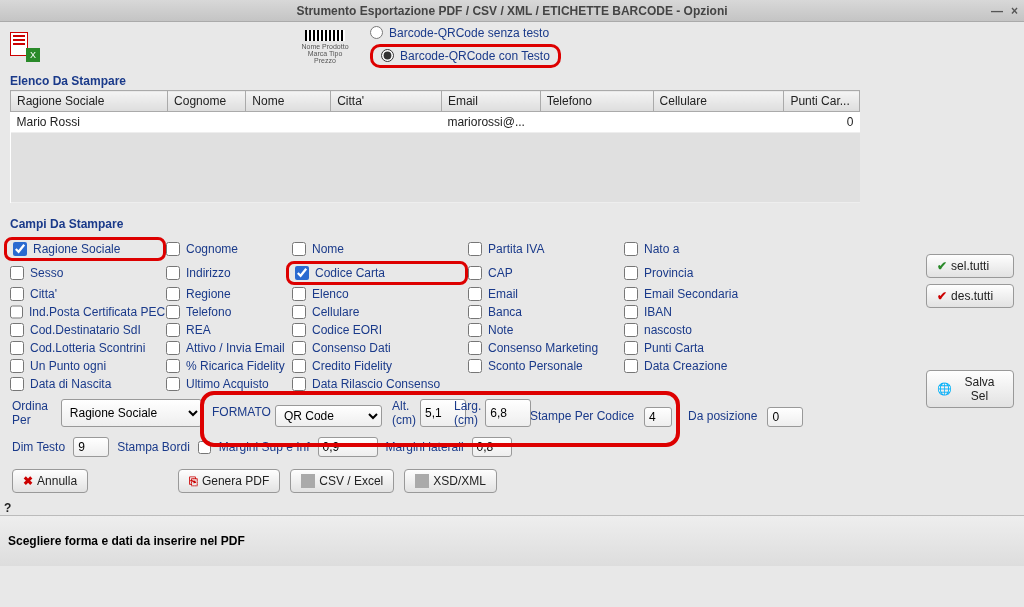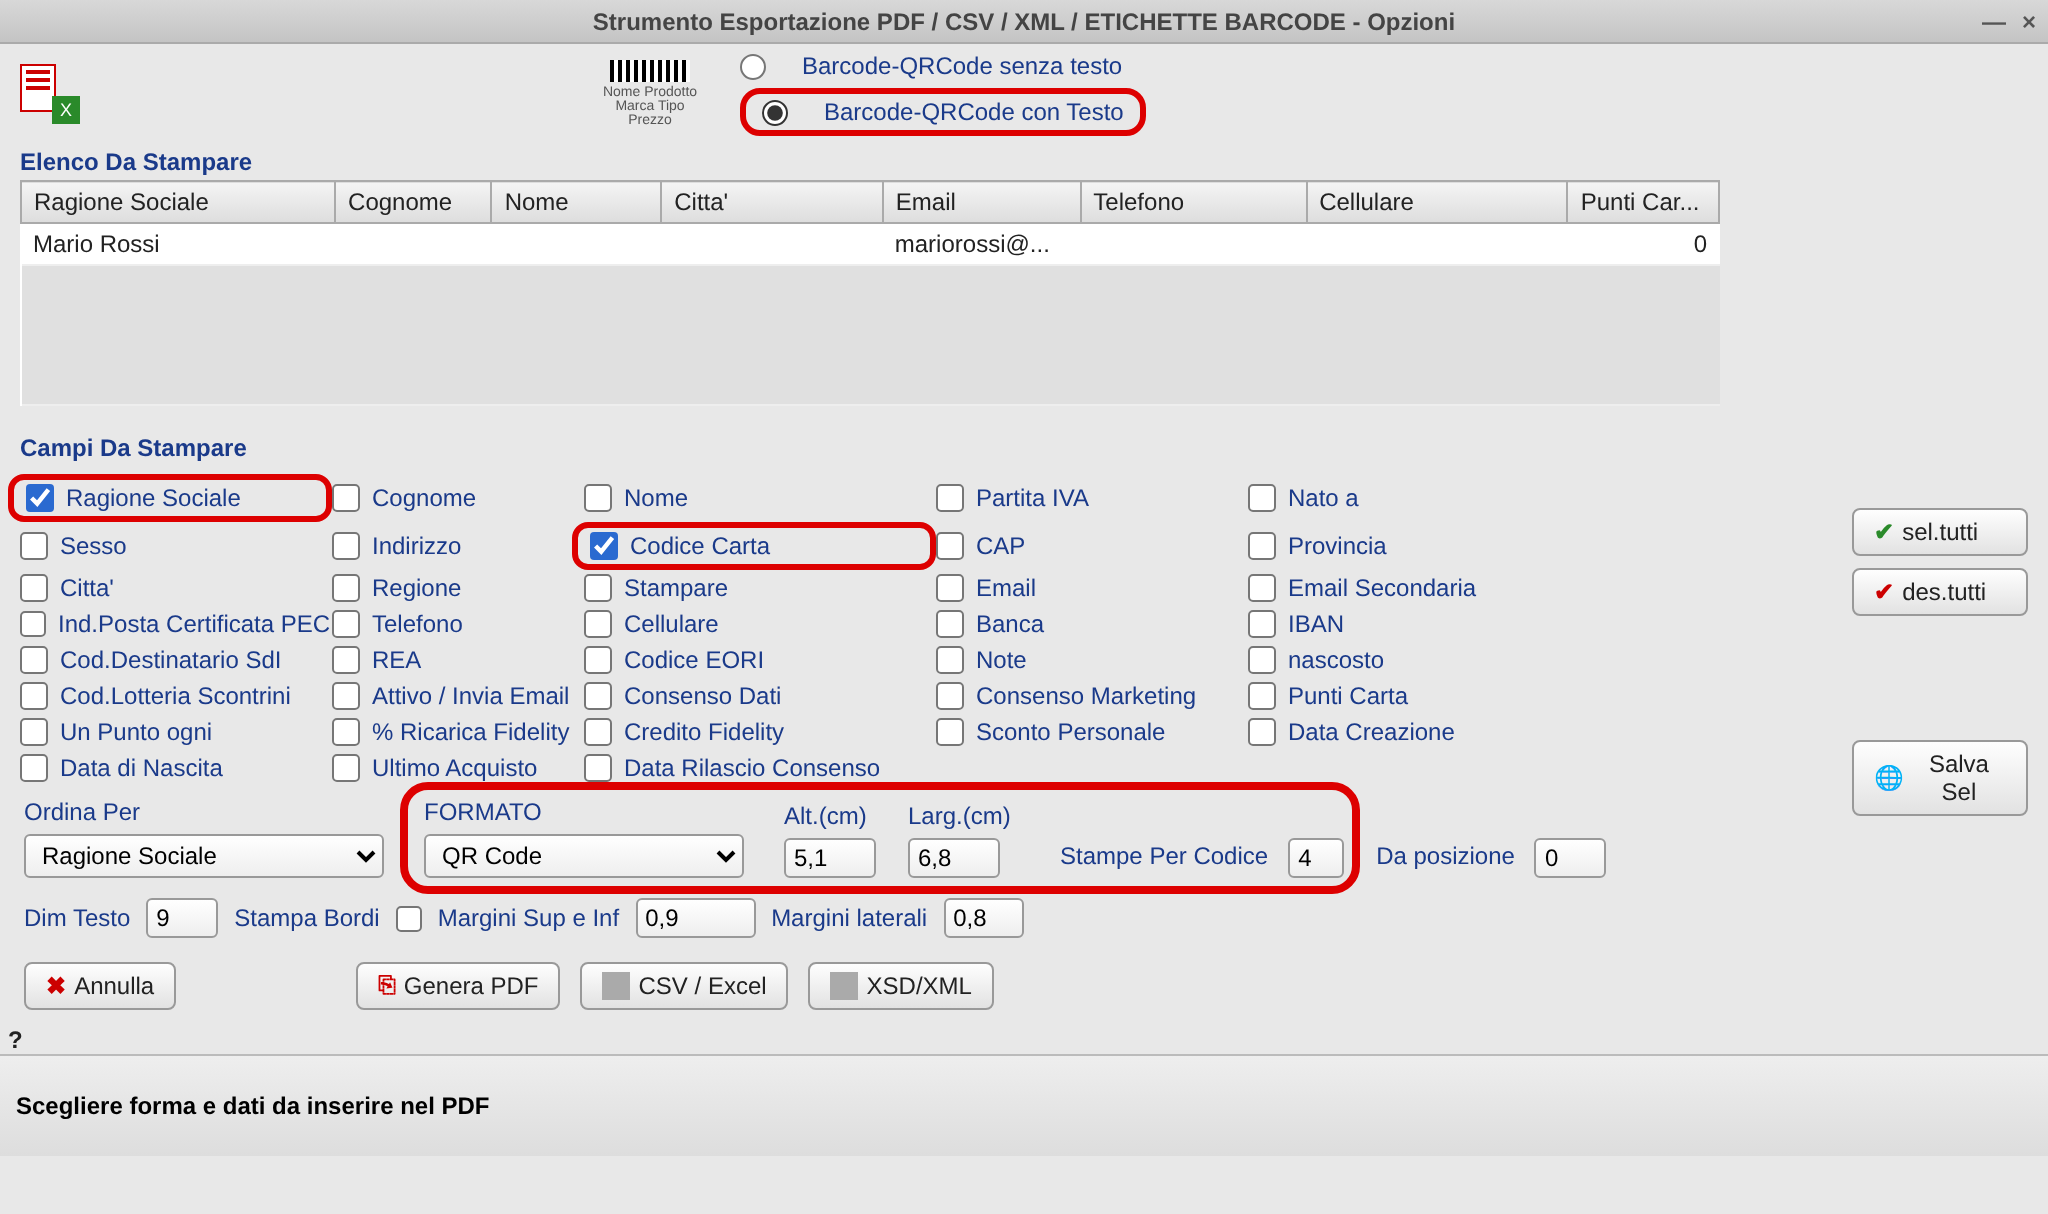--- a/index.html
+++ b/index.html
@@ -9,40 +9,40 @@
 .titlebar .wincontrols span { cursor: pointer; }
 .toprow { display: flex; align-items: center; padding: 4px 10px 2px 10px; gap: 20px; }
 .pdficon { width: 30px; height: 30px; position: relative; }
 .pdficon .doc { position:absolute; width:18px; height:24px; background:#fff; border:1px solid #c00; left:0; top:0; }
 .pdficon .doc::before { content:""; position:absolute; left:2px; top:2px; right:2px; height:2px; background:#c00; box-shadow: 0 4px 0 #c00, 0 8px 0 #c00; }
 .pdficon .xls { position:absolute; right:0; bottom:0; width:14px; height:14px; background:#2a8a2a; color:#fff; font-size:9px; text-align:center; line-height:14px; }
 .barcodeicon { width:50px; height:34px; display:flex; flex-direction:column; align-items:center; margin-left:240px;}
 .barcodeicon .bars { width:40px; height:20px; background: repeating-linear-gradient(90deg,#000 0 2px, #fff 2px 4px); }
 .barcodeicon .lbl { font-size:7px; color:#555; text-align:center; line-height:7px; margin-top:2px;}
 .radiogroup { display:flex; flex-direction:column; gap:4px; color:#1a3a8a; font-weight:500;}
-.radiogroup label { display:flex; align-items:center; gap:18px; cursor:pointer; }
+.radiogroup label { display:flex; gap:6px; cursor:pointer; }
 .radiogroup input { width:13px; height:13px; accent-color:#333; }
 .highlight-red { border: 3px solid #d00; border-radius: 10px; padding: 2px 8px; }
 .section-title { color:#1a3a8a; font-weight:bold; padding: 4px 10px 2px 10px; }
 .tablewrap { position:relative; margin:0 10px; }
 .table { width: 850px; border-collapse: collapse; background:#fff; }
 .table th { background: linear-gradient(#f4f4f4, #ddd); border:1px solid #aaa; text-align:left; padding:3px 6px; font-weight:normal; color:#222; }
 .table td { border-bottom:1px solid #eee; padding:3px 6px; color:#222; height:18px; }
 .table .filler { background:#e0e0e0; }
 .btn { background: linear-gradient(#fefefe, #e2e2e2); border:1px solid #999; border-radius:4px; padding:4px 10px; cursor:pointer; display:inline-flex; align-items:center; gap:4px; color:#222; }
 .fieldsgrid { display:grid; grid-template-columns: 150px 120px 170px 150px 150px; gap:4px 6px; padding:2px 10px; margin-top:4px; }
 .chk { display:flex; align-items:center; gap:6px; color:#1a3a8a; font-weight:500; cursor:pointer; white-space:nowrap; }
 .chk input { width:14px; height:14px; border:1px solid #888; background: linear-gradient(#fff,#eee); accent-color:#2a6ad0; }
 .chk.highlight { border: 3px solid #d00; border-radius:8px; padding:2px 6px; margin:-2px -6px; }
 .rightbtns { position:absolute; right:10px; top:254px; display:flex; flex-direction:column; gap:6px; width:88px; }
 .btn .checkmark { color:#2a8a2a; font-weight:bold; }
 .btn .checkmark.red { color:#c00; }
 .btn .globe { color:#2a6ad0; }
 .formatrow { position:relative; display:flex; align-items:flex-end; gap:10px; padding:6px 12px; color:#1a3a8a; font-weight:500; }
-.formatrow .collabel { display:flex; flex-direction:column; gap:4px; }
+.formatrow .collabel { display:flex; flex-direction:row; gap:4px; }
 .formatrow .collabel span.lbl { font-size:12px; }
 select, input.tx { background: linear-gradient(#fff,#eee); border:1px solid #999; border-radius:3px; padding:2px 4px; font-size:12px; }
 .highlight-box { position:absolute; border:4px solid #d00; border-radius:14px; pointer-events:none; }
 .bottomrow { display:flex; align-items:center; gap:8px; padding:4px 12px; color:#1a3a8a; font-weight:500; }
 .btnrow { display:flex; gap:10px; padding:8px 12px; }
 .btn .cancel-x { color:#c00; font-weight:bold; }
 .btn .pdf-ic { color:#c00; font-weight:bold; font-size:11px; }
 .btn .csv-ic { width:14px; height:14px; background:#aaa; }
 .helprow { padding:0 4px; font-weight:bold; color:#222; }
 .hintrow { background: linear-gradient(#eee,#ddd); padding:18px 8px; font-weight:bold; border-top:1px solid #bbb; }
@@ -171,21 +171,21 @@
     <label class="chk">
       <input type="checkbox" style="">
       <span>Citta'</span>
     </label>
     <label class="chk">
       <input type="checkbox" style="">
       <span>Regione</span>
     </label>
     <label class="chk">
       <input type="checkbox" style="">
-      <span>Stampare</span>
+      <span>Elenco</span>
     </label>
     <label class="chk">
       <input type="checkbox" style="">
       <span>Email</span>
     </label>
     <label class="chk">
       <input type="checkbox" style="">
       <span>Email Secondaria</span>
     </label>
     <label class="chk">

